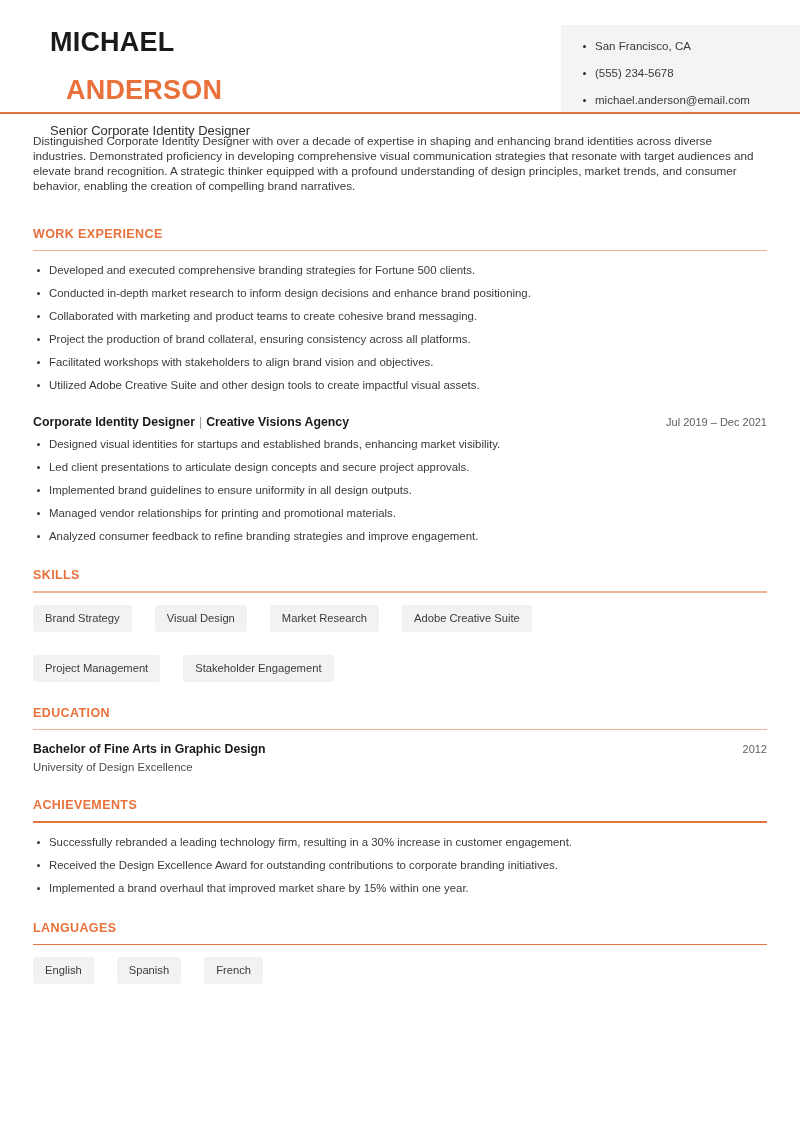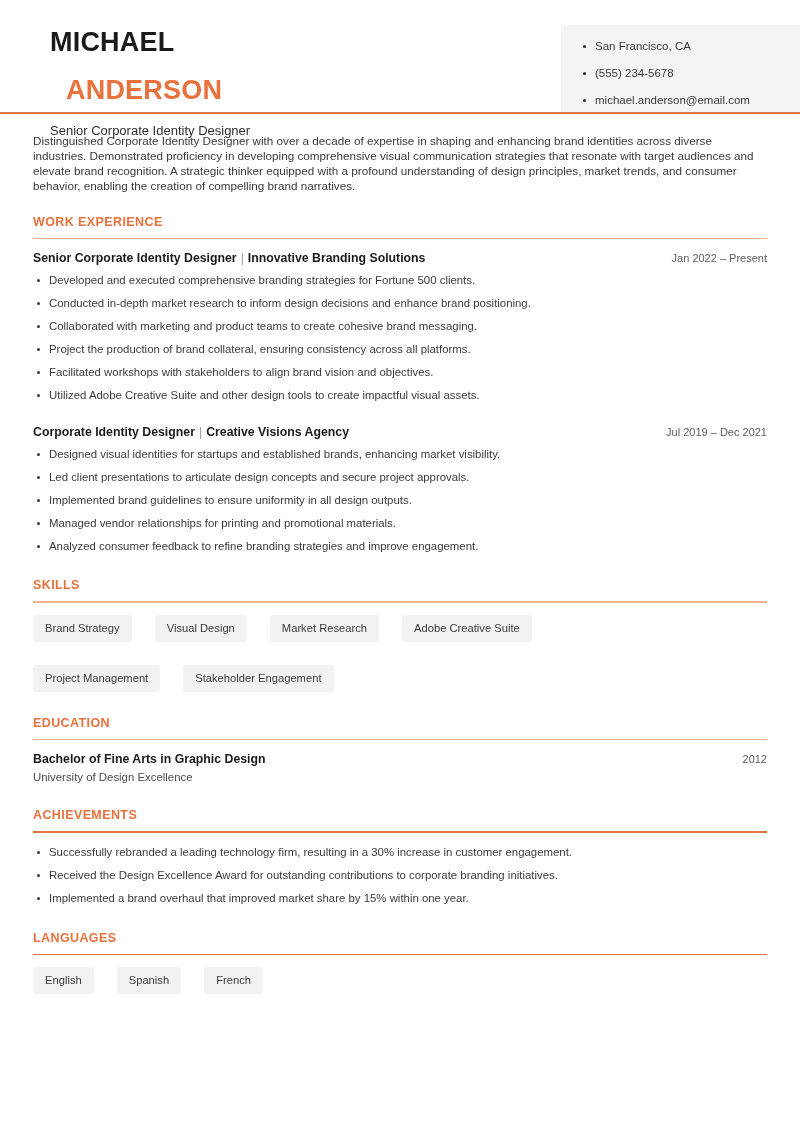--- a/index.html
+++ b/index.html
@@ -103,21 +103,21 @@
 
   .summary {
     font-size: 11.7px;
     line-height: 15px;
     color: #3a3a3a;
     margin: 19px 0 0 0;
     text-align: left;
   }
 
   .section {
-    margin-top: 22px;
+    margin-top: 34px;
   }
   .section-title {
     font-size: 12.5px;
     font-weight: bold;
     letter-spacing: 0.4px;
     color: #e8713c;
     margin: 0 0 9px 0;
   }
   .section-rule {
     height: 1.4px;
@@ -245,24 +245,20 @@
 
   <div class="content">
 
     <p class="summary">Distinguished Corporate Identity Designer with over a decade of expertise in shaping and enhancing brand identities across diverse industries. Demonstrated proficiency in developing comprehensive visual communication strategies that resonate with target audiences and elevate brand recognition. A strategic thinker equipped with a profound understanding of design principles, market trends, and consumer behavior, enabling the creation of compelling brand narratives.</p>
 
     <div class="section">
       <div class="section-title">WORK EXPERIENCE</div>
       <div class="section-rule"></div>
 
       <div class="entry">
-        <div class="entry-head">
-          <div class="entry-title"><span>Senior Corporate Identity Designer</span><span class="entry-sep">|</span><span>Innovative Branding Solutions</span></div>
-          <div class="entry-date">Jan 2022 – Present</div>
-        </div>
         <ul class="bullets">
           <li>Developed and executed comprehensive branding strategies for Fortune 500 clients.</li>
           <li>Conducted in-depth market research to inform design decisions and enhance brand positioning.</li>
           <li>Collaborated with marketing and product teams to create cohesive brand messaging.</li>
           <li>Project the production of brand collateral, ensuring consistency across all platforms.</li>
           <li>Facilitated workshops with stakeholders to align brand vision and objectives.</li>
           <li>Utilized Adobe Creative Suite and other design tools to create impactful visual assets.</li>
         </ul>
       </div>
 

